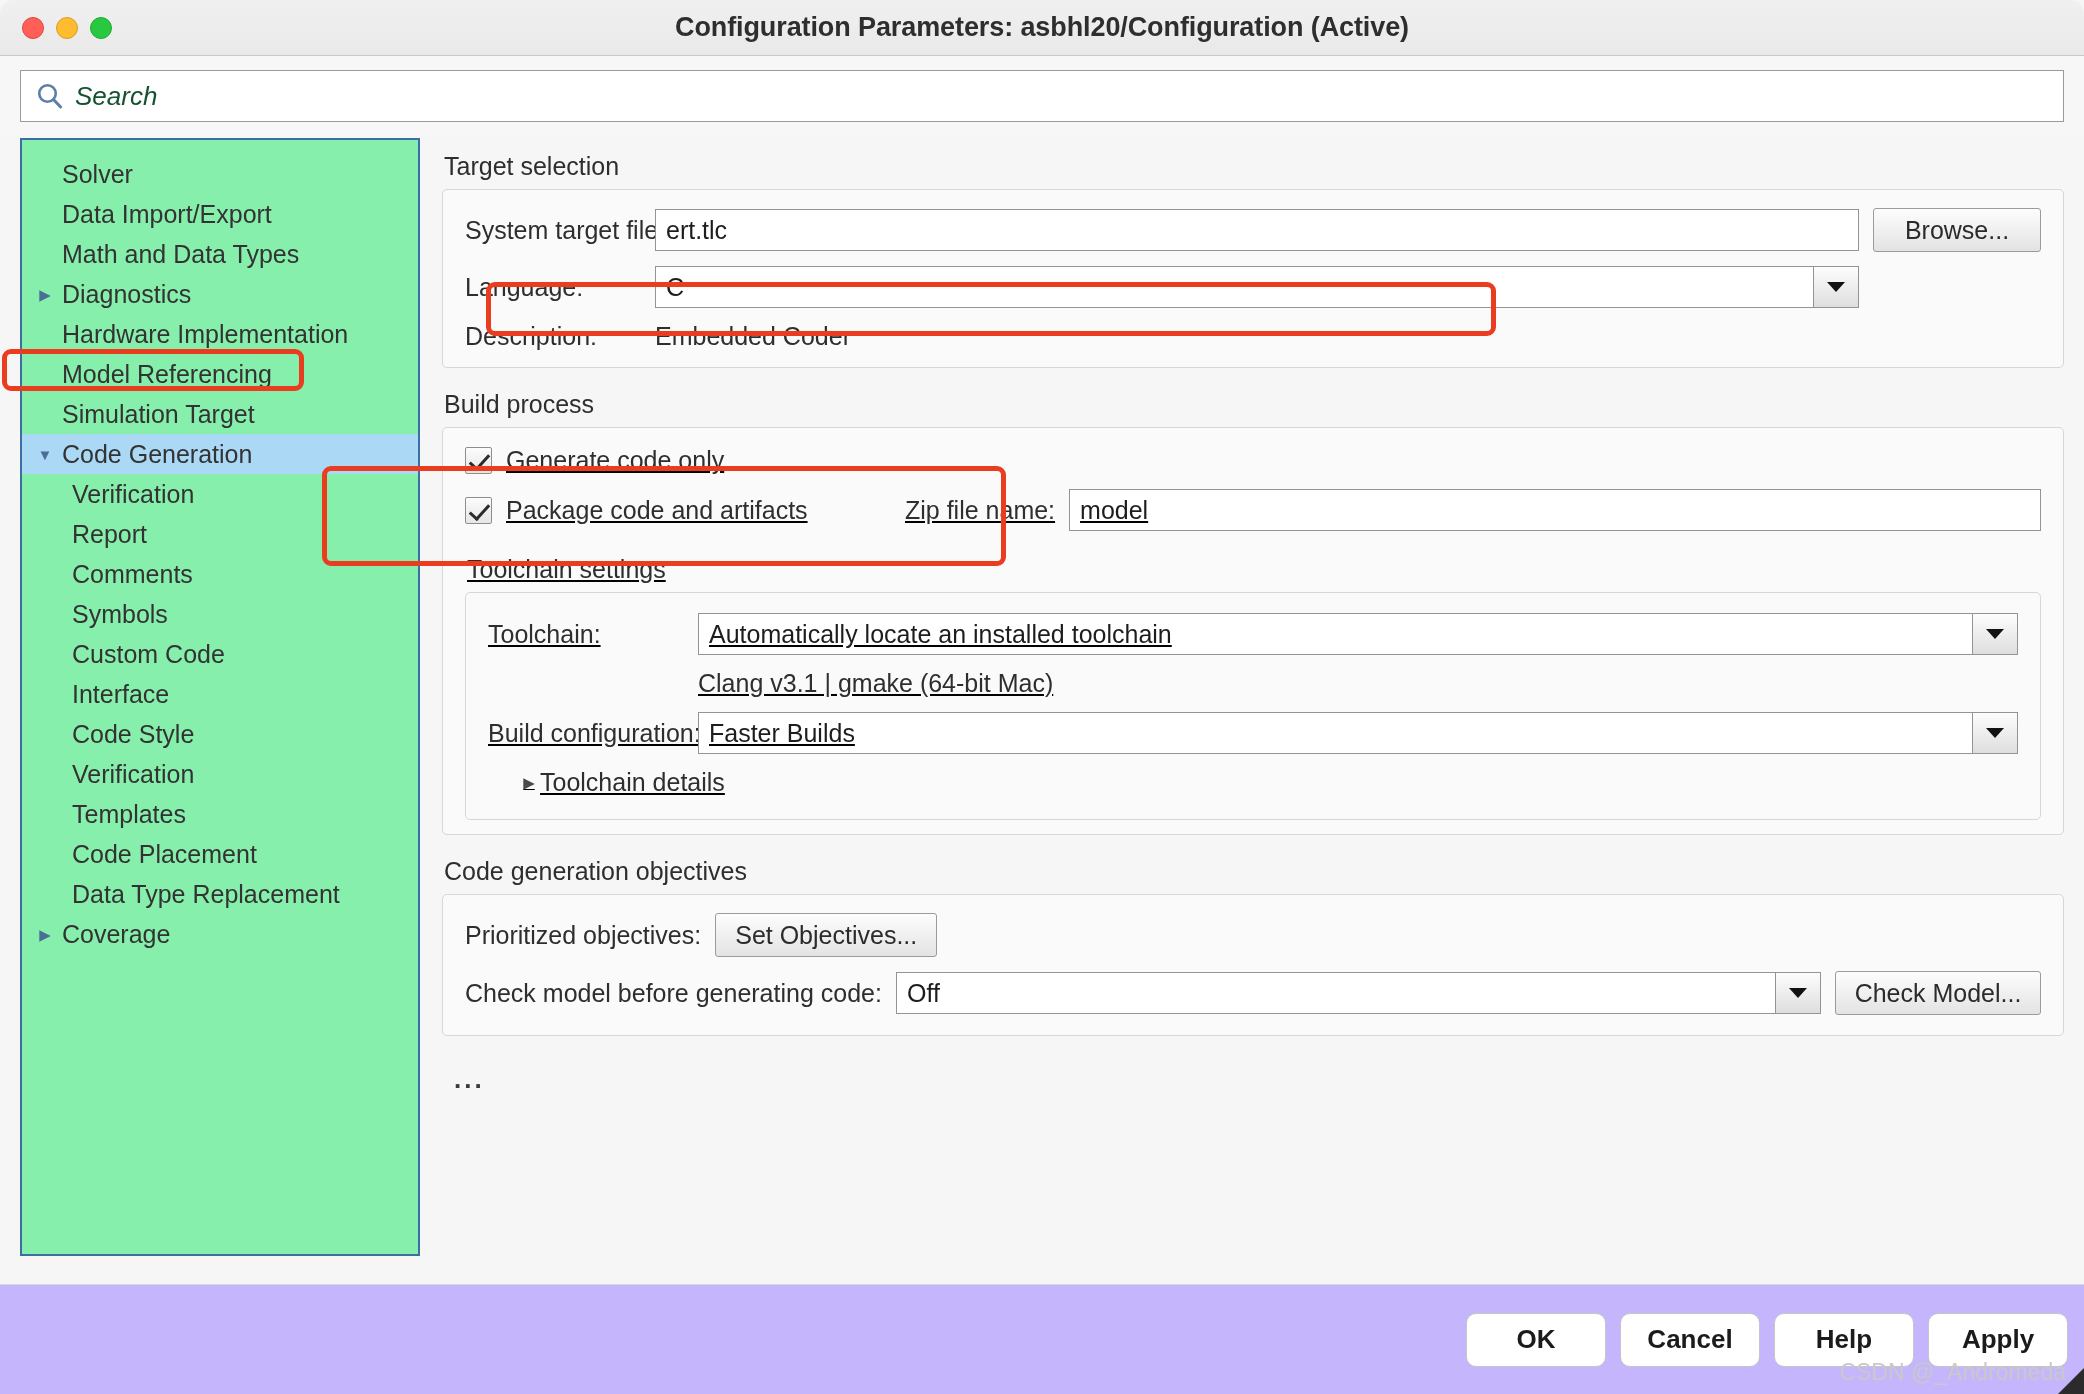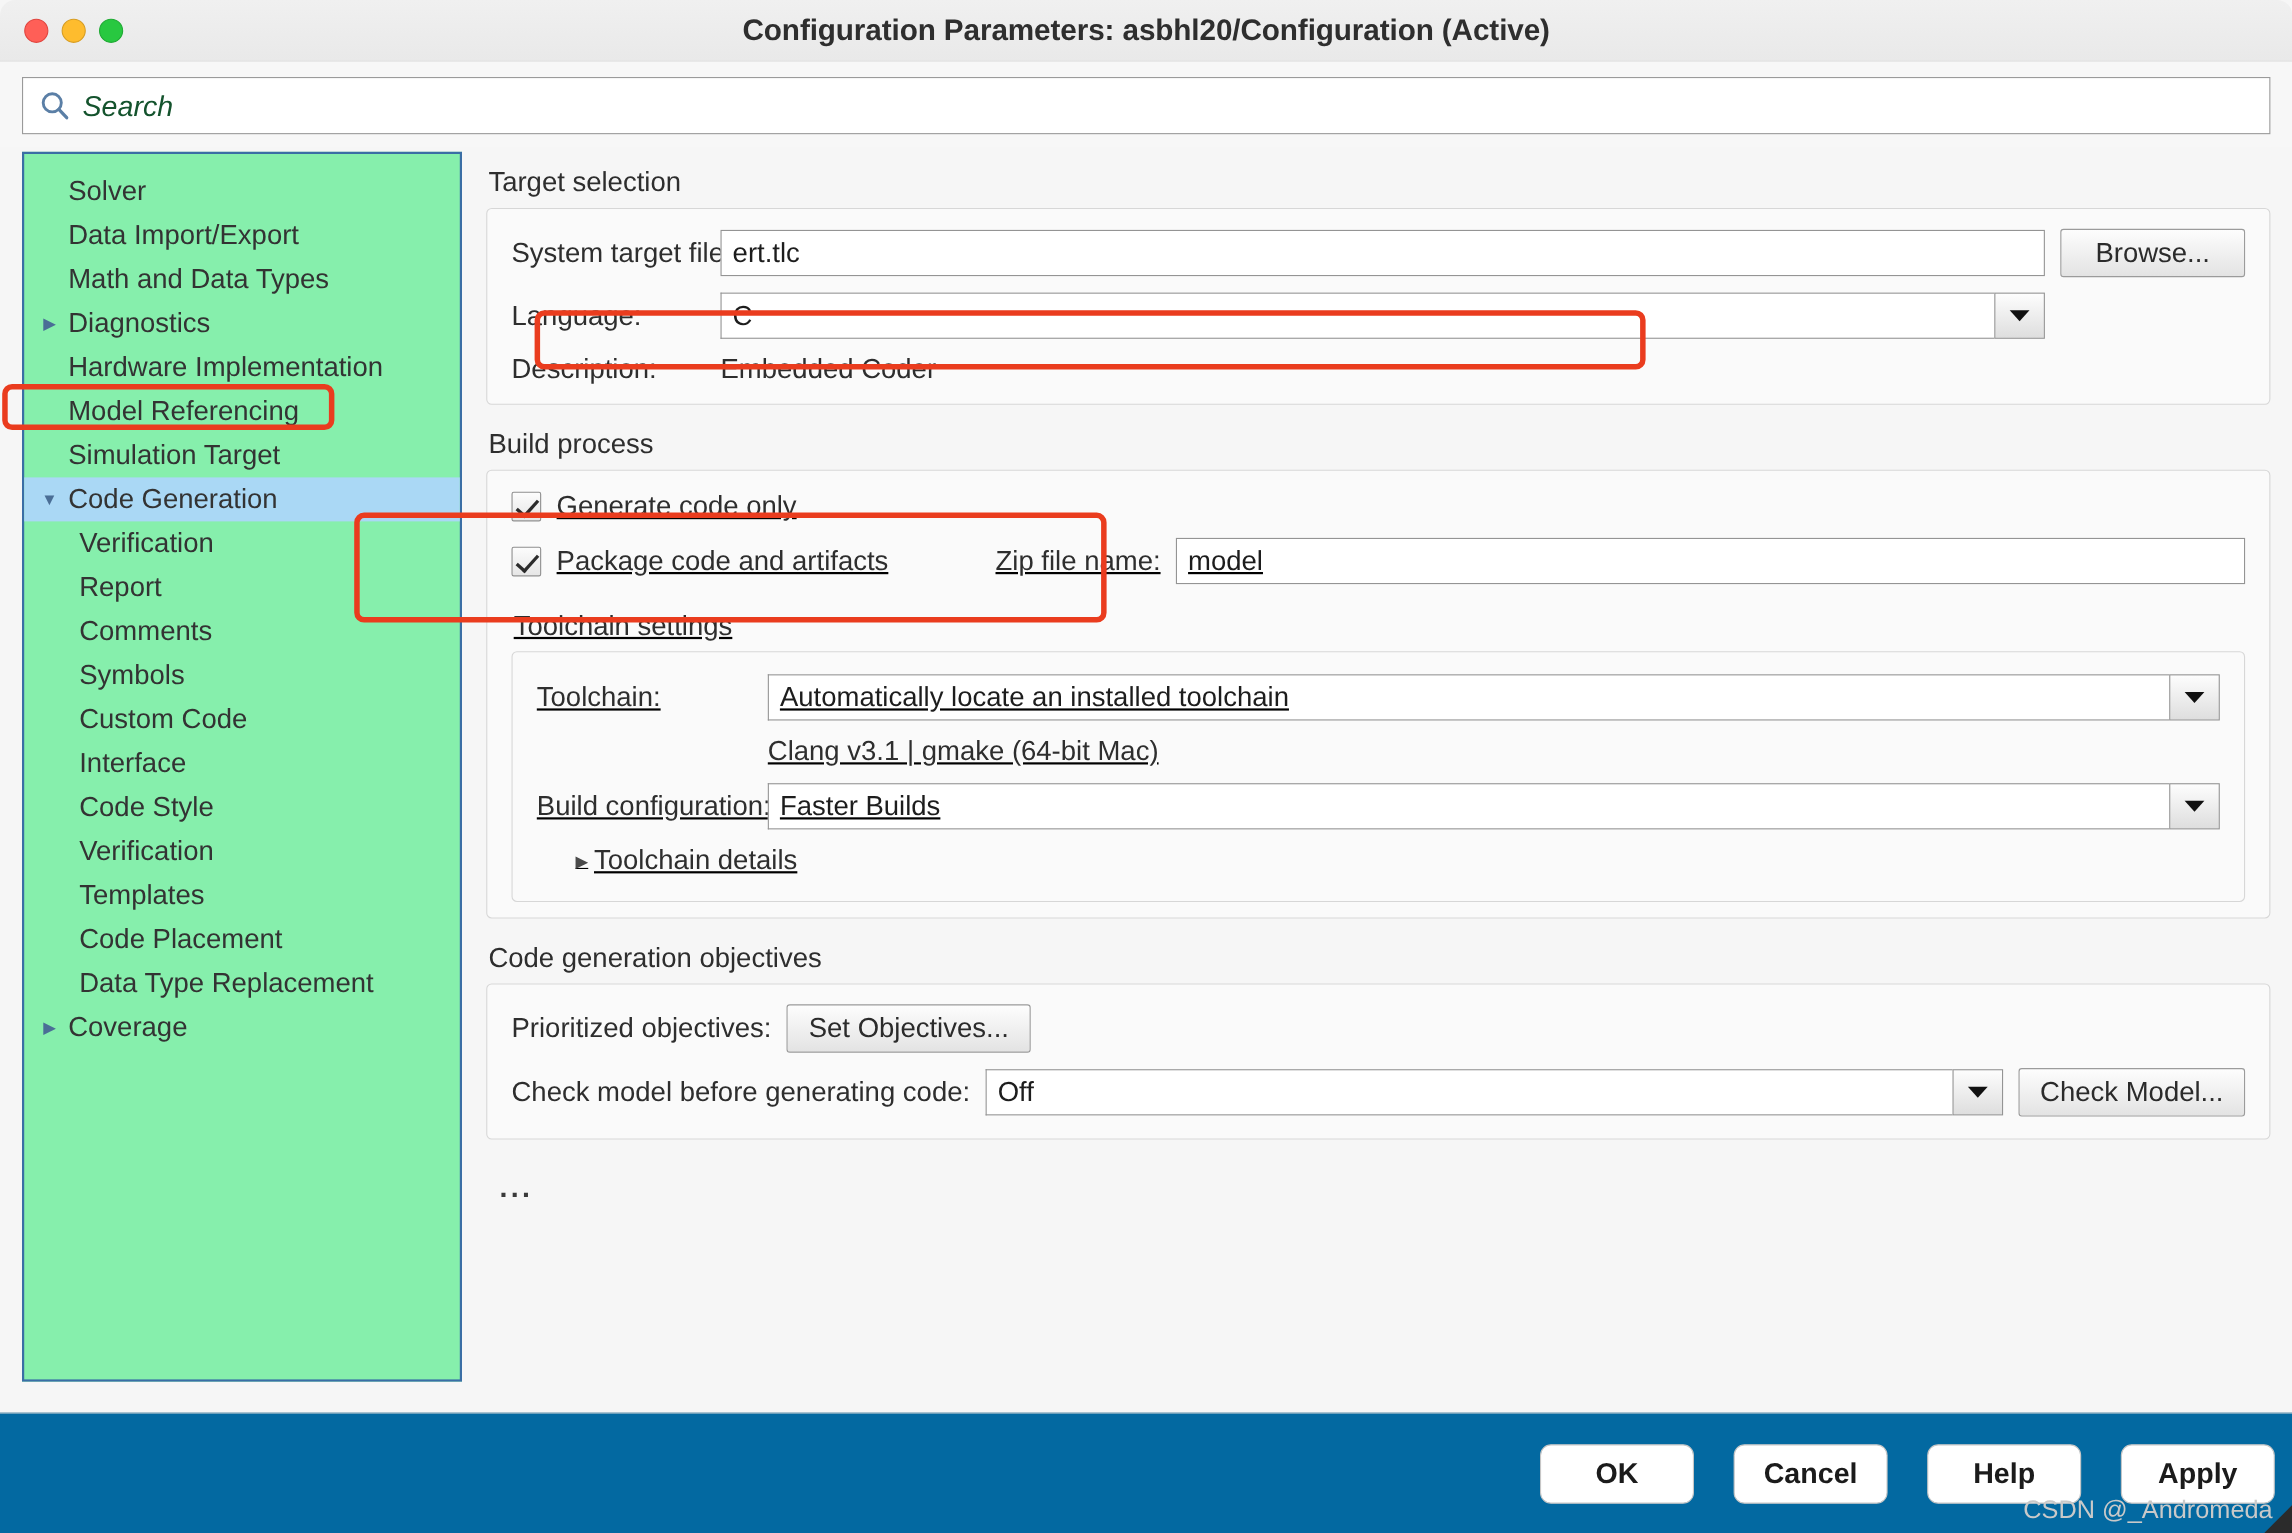--- a/index.html
+++ b/index.html
@@ -277,28 +277,28 @@
     pointer-events: none;
     z-index: 40;
     box-sizing: border-box;
   }
 
   
   .footer {
     position: absolute;
     left: 0; right: 0; bottom: 0;
     height: 110px;
-    background: #0369a1;
+    background: #c4b5fd;
     border-top: 1px solid #d8d8d8;
     display: flex;
     align-items: center;
     justify-content: flex-end;
     padding-right: 16px;
     box-sizing: border-box;
-    gap: 36px;
+    gap: 14px;
   }
   .fbtn {
     width: 140px;
     height: 54px;
     background: #ffffff;
     border: 1px solid #c6c6c6;
     border-radius: 10px;
     font-size: 26px;
     font-weight: bold;
     color: #1b1b1b;

